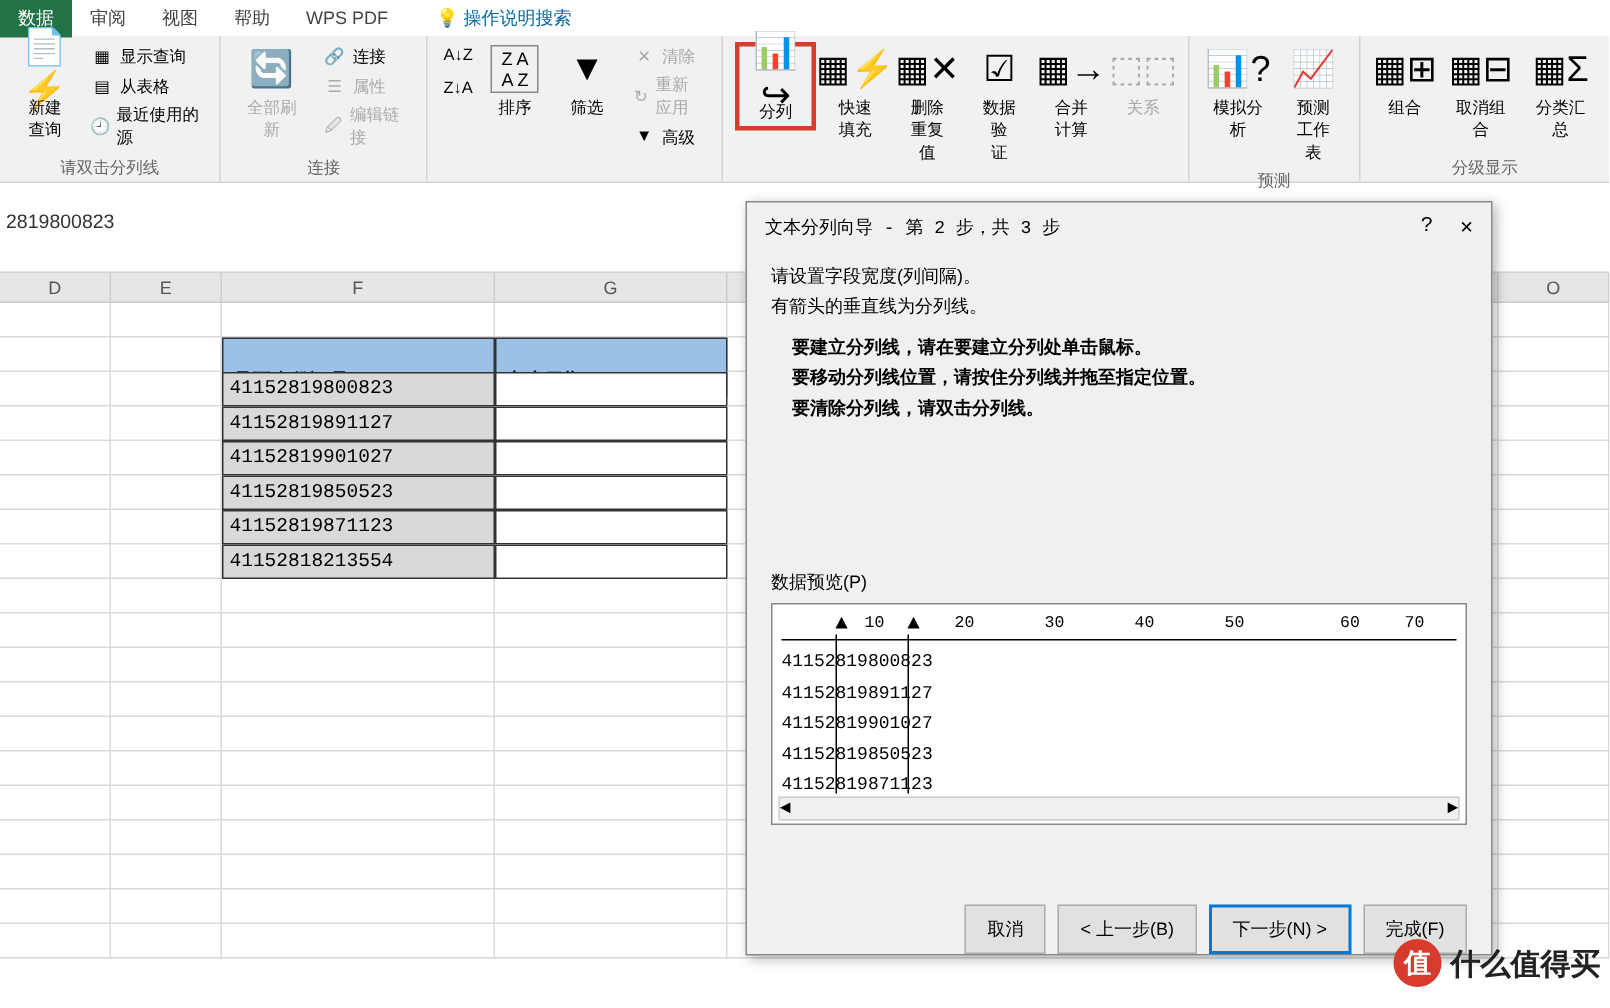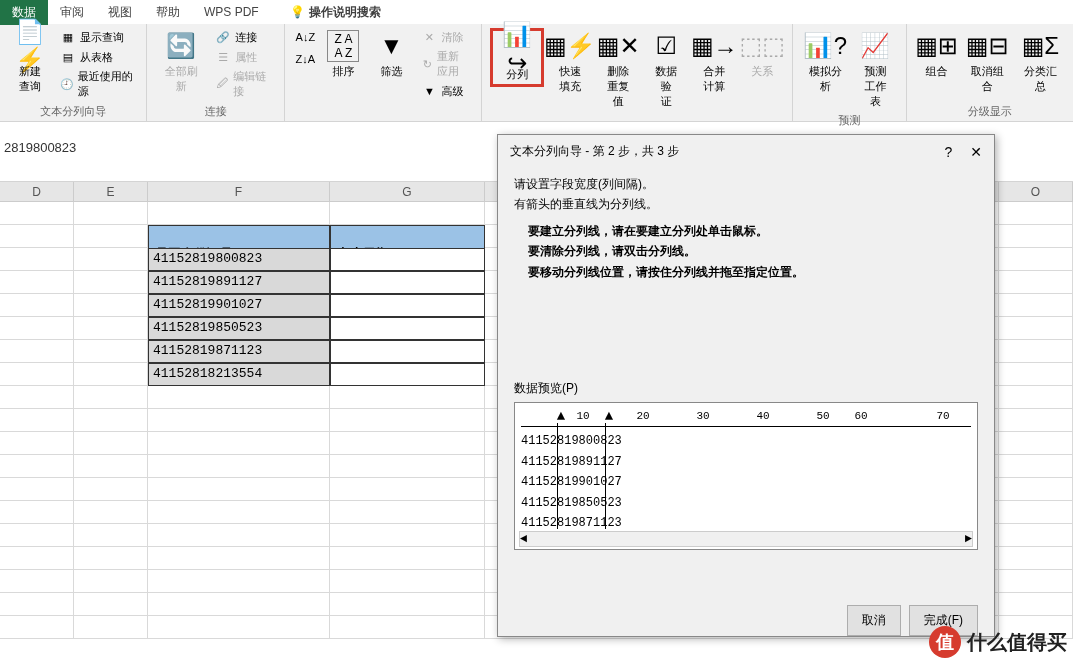--- a/index.html
+++ b/index.html
@@ -1,21 +1,21 @@
 <!DOCTYPE html>
 <html><head>
 <meta charset="utf-8">
 <style>
 * { box-sizing: border-box; margin: 0; padding: 0; }
 body { font-family: "Microsoft YaHei", sans-serif; font-size: 12px; background: #fff; width: 1073px; height: 672px; overflow: hidden; position: relative; }
 
 .ribbon-tabs { background: #fff; height: 24px; display: flex; align-items: center; }
 .ribbon-tabs .tab { padding: 4px 12px; color: #444; cursor: pointer; }
 .ribbon-tabs .tab.active { background: #217346; color: #fff; }
-.ribbon-tabs .help-icon { color: #404040; margin-left: 8px; font-weight: bold; }
+.ribbon-tabs .help-icon { color: #0369a1; margin-left: 8px; }
 
 .ribbon { background: #f1f1f1; border-bottom: 1px solid #d4d4d4; height: 98px; display: flex; }
 .group { border-right: 1px solid #d4d4d4; padding: 4px 8px 2px; display: flex; flex-direction: column; justify-content: space-between; }
 .group-label { text-align: center; color: #666; font-size: 11px; padding-top: 2px; }
 .group-content { display: flex; gap: 4px; flex: 1; align-items: flex-start; }
 .big-btn { display: flex; flex-direction: column; align-items: center; gap: 2px; padding: 2px 6px; cursor: pointer; font-size: 11px; text-align: center; min-width: 44px; }
 .big-btn .icon { width: 32px; height: 32px; display: flex; align-items: center; justify-content: center; font-size: 24px; }
 .small-list { display: flex; flex-direction: column; gap: 2px; }
 .small-btn { display: flex; align-items: center; gap: 4px; padding: 1px 4px; cursor: pointer; font-size: 11px; }
 .small-btn .icon { width: 16px; height: 16px; display: flex; align-items: center; justify-content: center; }
@@ -29,21 +29,21 @@
 .col-h { border-right: 1px solid #ccc; text-align: center; line-height: 20px; color: #555; font-size: 12px; }
 .rows { }
 .row { display: flex; height: 23px; }
 .cell { border-right: 1px solid #d9d9d9; border-bottom: 1px solid #d9d9d9; padding: 2px 4px; font-size: 13px; overflow: hidden; white-space: nowrap; }
 .header-cell { background: #9bc2e6; border: 1px solid #333; font-weight: bold; padding: 19px 6px; }
 .sel-cell { background: #d9d9d9; border: 1px solid #333; padding: 2px 4px; font-family: "Courier New", monospace; font-size: 13px; }
 .sel-cell2 { background: #fff; border: 1px solid #333; }
 .cD { width: 74px; } .cE { width: 74px; } .cF { width: 182px; } .cG { width: 155px; } .cO { width: 74px; }
 
 .dialog { position: absolute; top: 134px; left: 497px; width: 498px; height: 503px; background: #f0f0f0; border: 1px solid #888; box-shadow: 2px 2px 8px rgba(0,0,0,0.3); }
-.dialog-title { display: flex; justify-content: space-between; align-items: center; padding: 8px 12px; font-size: 12px; }
+.dialog-title { display: flex; justify-content: space-between; align-items: center; padding: 8px 12px; font-size: 12px; font-family: Liberation Mono, monospace; }
 .dialog-title .controls { display: flex; gap: 18px; font-size: 14px; }
 .dialog-body { padding: 6px 16px; font-size: 12px; line-height: 1.7; }
 .dialog-body .indented { padding-left: 14px; margin-top: 6px; font-weight: bold; }
 .preview-area { margin-top: 96px; }
 .preview-label { margin-bottom: 4px; }
 .preview-box { background: #fff; border: 1px solid #888; height: 148px; position: relative; padding: 4px 6px; font-family: "Courier New", monospace; font-size: 12px; }
 .ruler { height: 20px; position: relative; border-bottom: 1px solid #000; margin-bottom: 4px; }
 .ruler .tick { position: absolute; top: 0; font-size: 11px; transform: translateX(-50%); font-family: Liberation Mono, monospace; }
 .ruler .arrow { position: absolute; bottom: -2px; font-size: 14px; color: #000; transform: translateX(-50%); }
 .break-line { position: absolute; top: 20px; bottom: 20px; width: 1px; background: #000; }
@@ -83,21 +83,21 @@
         <div class="small-btn">
             <span class="icon">▤</span>
             <span>从表格</span>
           </div>
         <div class="small-btn">
             <span class="icon">🕘</span>
             <span>最近使用的源</span>
           </div>
       </div>
     </div>
-    <div class="group-label">文本分列向导</div>
+    <div class="group-label">请双击分列线</div>
   </div>
 
   <div class="group">
     <div class="group-content">
       <div class="big-btn disabled">
           <span class="icon">🔄</span>
           <span>全部刷新</span>
         </div>
       <div class="small-list">
         <div class="small-btn">
@@ -392,33 +392,33 @@
     <span class="controls">
       <span>?</span>
       <span>✕</span>
     </span>
   </div>
   <div class="dialog-body">
     <div>请设置字段宽度(列间隔)。</div>
     <div>有箭头的垂直线为分列线。</div>
     <div class="indented">
       <div>要建立分列线，请在要建立分列处单击鼠标。</div>
+      <div>要移动分列线位置，请按住分列线并拖至指定位置。</div>
       <div>要清除分列线，请双击分列线。</div>
-      <div>要移动分列线位置，请按住分列线并拖至指定位置。</div>
     </div>
     <div class="preview-area">
       <div class="preview-label">数据预览(P)</div>
       <div class="preview-box">
         <div class="ruler">
           <span class="tick" style="left:62px">10</span>
           <span class="tick" style="left:122px">20</span>
           <span class="tick" style="left:182px">30</span>
           <span class="tick" style="left:242px">40</span>
           <span class="tick" style="left:302px">50</span>
-          <span class="tick" style="left:340px">60</span>
+          <span class="tick" style="left:379px">60</span>
           <span class="tick" style="left:422px">70</span>
           <span class="arrow" style="left:40px">▲</span>
           <span class="arrow" style="left:88px">▲</span>
         </div>
         <div class="break-line" style="left:42px"></div>
         <div class="break-line" style="left:90px"></div>
         <div>41152819800823</div>
         <div>41152819891127</div>
         <div>41152819901027</div>
         <div>41152819850523</div>
@@ -426,20 +426,22 @@
         <div>41152818213554</div>
         <div class="hscroll">
             <span>◄</span>
             <span>►</span>
           </div>
       </div>
     </div>
   </div>
   <div class="dialog-buttons">
     <button class="dlg-btn">取消</button>
+    <button class="dlg-btn">&lt; 上一步(B)</button>
+    <button class="dlg-btn primary">下一步(N) &gt;</button>
     <button class="dlg-btn">完成(F)</button>
   </div>
 </div>
 
 <div class="watermark">
   <span class="wm-icon">值</span>
   <span>什么值得买</span>
 </div>
 
 </body></html>

